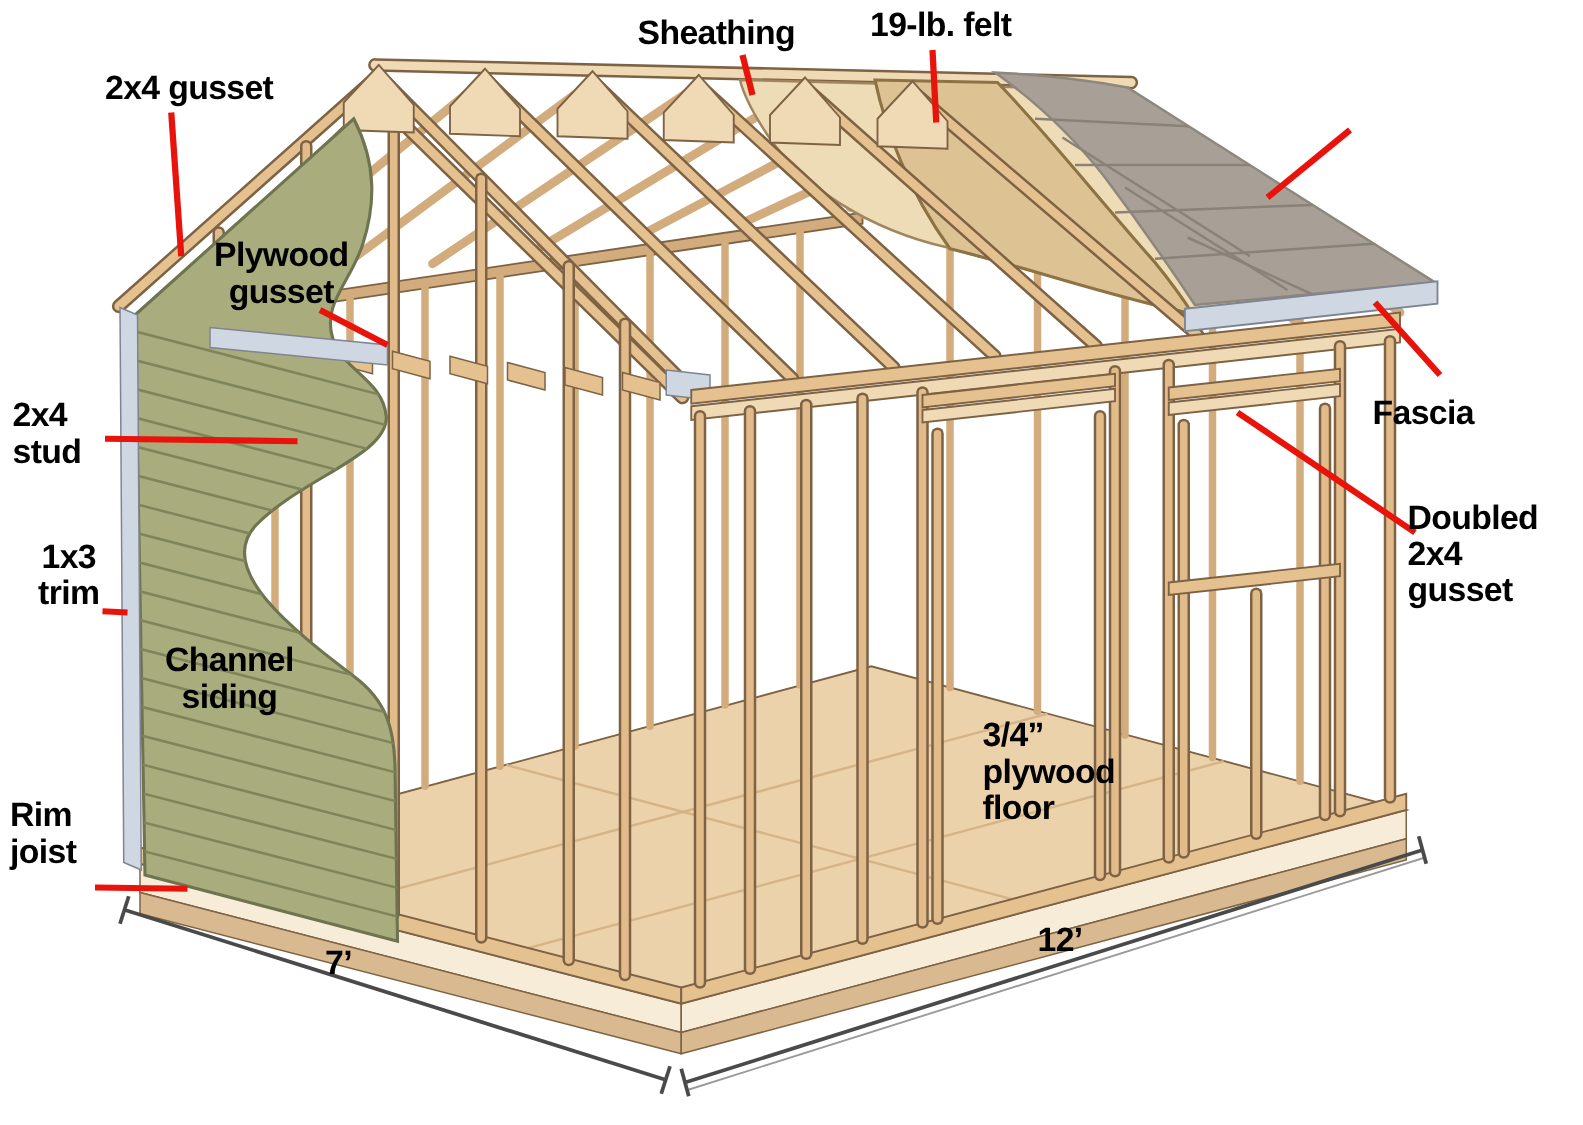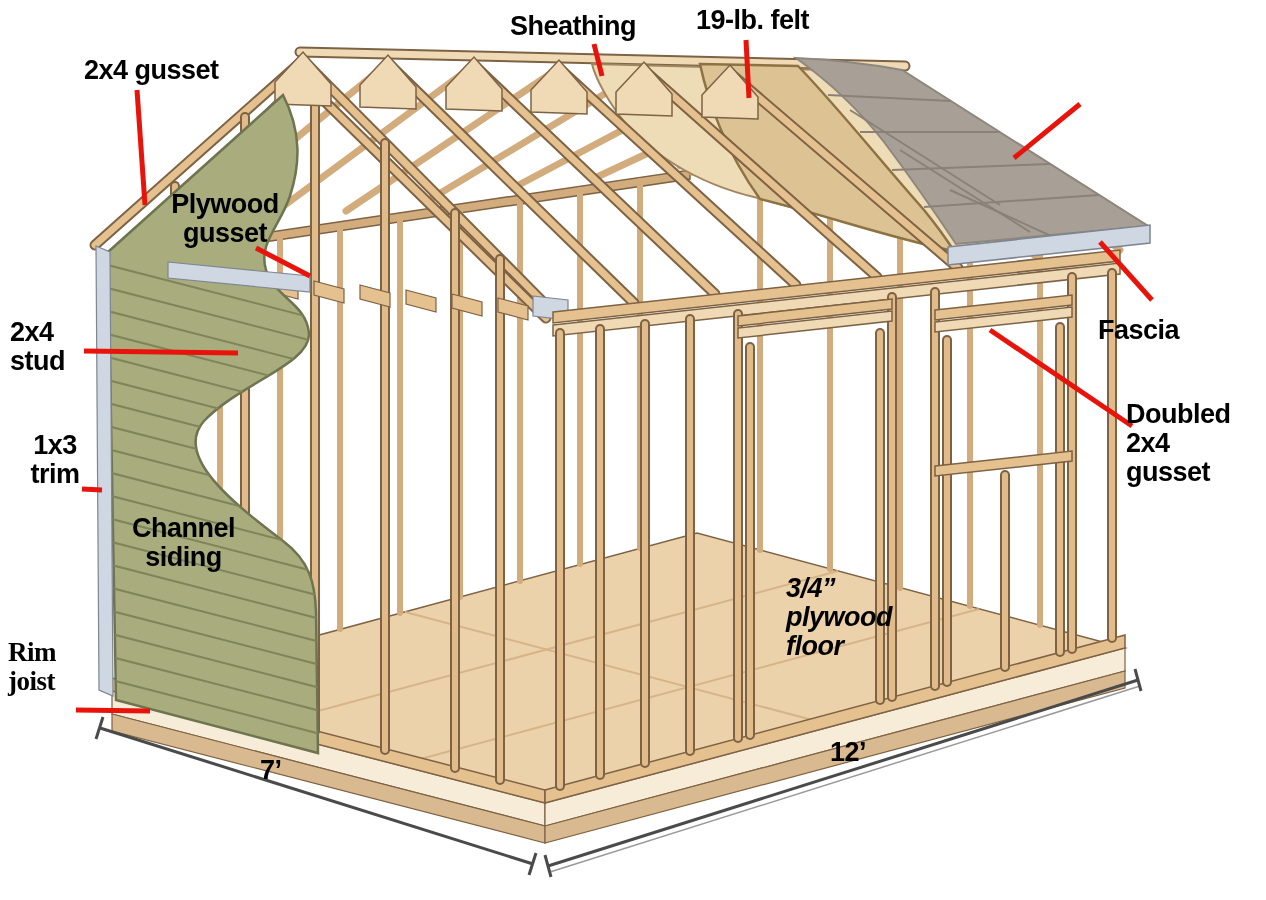--- a/index.html
+++ b/index.html
@@ -285,27 +285,27 @@
 
 <div class="lbl" style="left:84px;top:56px;">2x4 gusset</div>
 <div class="lbl c" style="left:158px;top:190px;width:134px;">Plywood
 gusset</div>
 <div class="lbl" style="left:10px;top:318px;">2x4
 stud</div>
 <div class="lbl c" style="left:20px;top:431px;width:70px;">1x3
 trim</div>
 <div class="lbl" style="left:132px;top:514px;text-align:center;">Channel
 siding</div>
-<div class="lbl" style="left:8px;top:638px;font-family:Liberation Serif, serif;">Rim
+<div class="lbl" style="left:8px;top:638px;">Rim
 joist</div>
 <div class="lbl" style="left:510px;top:12px;">Sheathing</div>
 <div class="lbl" style="left:696px;top:6px;">19-lb. felt</div>
 <div class="lbl" style="left:1098px;top:304px;margin-top:12px;">Fascia</div>
 <div class="lbl" style="left:1126px;top:400px;">Doubled
 2x4
 gusset</div>
-<div class="lbl" style="left:786px;top:574px;font-style:italic;">3/4”
+<div class="lbl" style="left:786px;top:574px;">3/4”
 plywood
 floor</div>
 <div class="lbl" style="left:260px;top:756px;">7’</div>
 <div class="lbl" style="left:830px;top:738px;">12’</div>
 
 </div>
 
 </body></html>

